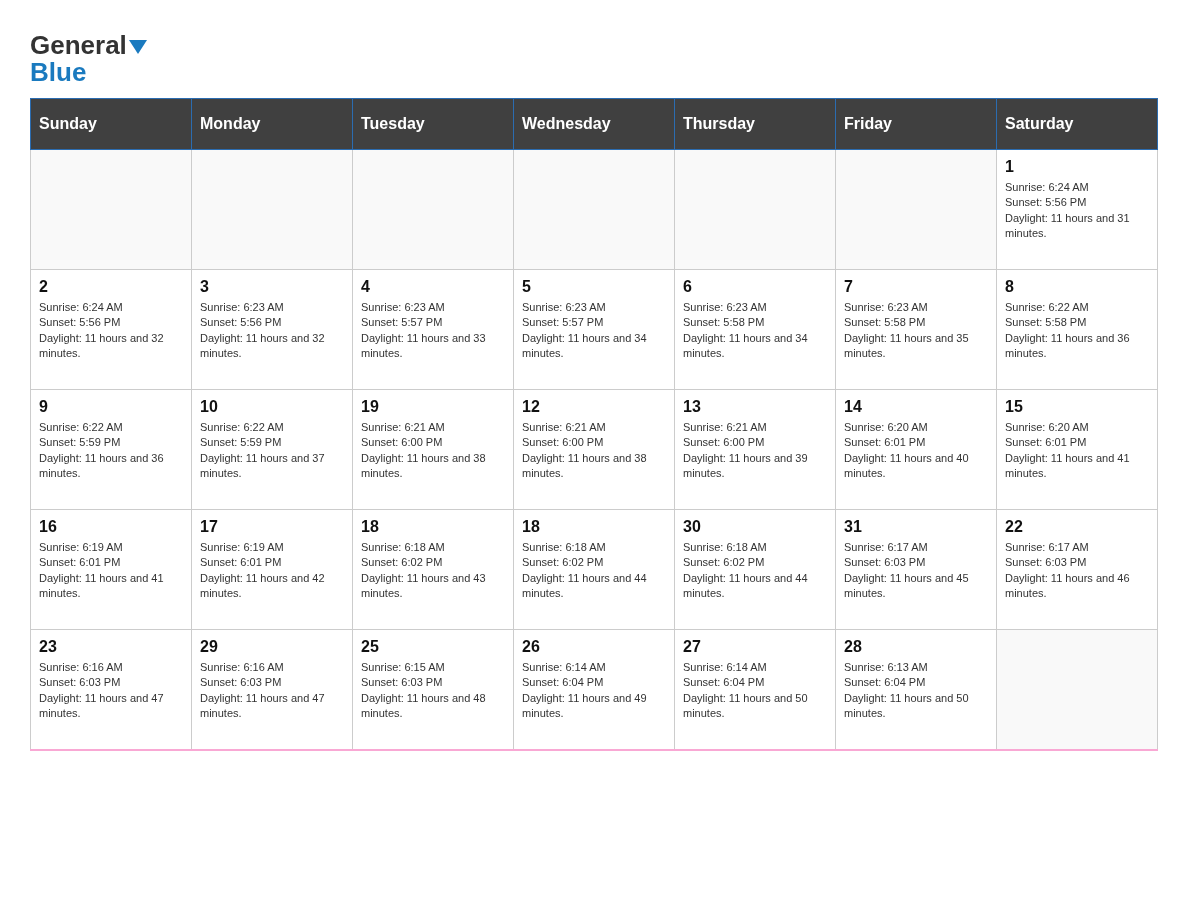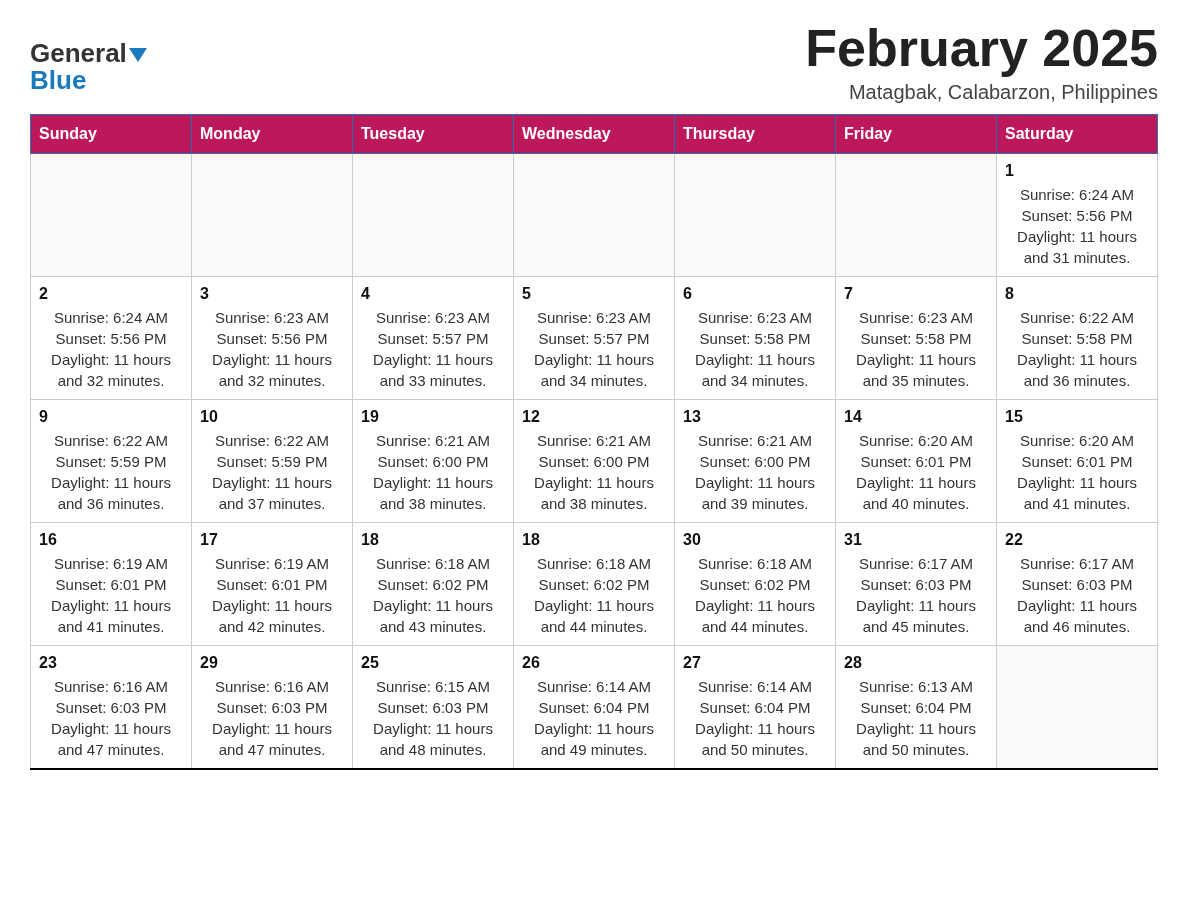--- a/index.html
+++ b/index.html
@@ -6,21 +6,21 @@
     body {
       font-family: Arial, sans-serif;
       background: #fff;
       padding: 20px 30px;
       width: 1188px;
       min-height: 918px;
     }
     .header {
       display: flex;
       justify-content: space-between;
-      align-items: center;
+      align-items: flex-start;
       margin-bottom: 10px;
     }
     .logo {
       display: flex;
       flex-direction: column;
       align-items: flex-start;
       margin-top: 10px;
     }
     .logo-text {
       display: flex;
@@ -43,25 +43,25 @@
       font-size: 20px;
       color: #444;
       margin-top: 4px;
     }
     .calendar {
       width: 100%;
       border-collapse: collapse;
       margin-top: 10px;
     }
     .calendar thead tr th {
-      background-color: #be185d;
+      background-color: #404040;
       color: #fff;
       font-size: 16px;
       font-weight: bold;
-      padding: 10px 8px;
+      padding: 16px 8px;
       text-align: left;
       border: 1px solid #2b6cb0;
     }
     .calendar tbody tr td {
       width: 14.28%;
       vertical-align: top;
       padding: 8px;
       border: 1px solid #ccc;
       font-size: 13px;
       color: #222;
@@ -71,48 +71,43 @@
     .calendar tbody tr td.empty {
       background: #f9f9f9;
     }
     .day-number {
       font-size: 16px;
       font-weight: bold;
       margin-bottom: 4px;
       color: #111;
     }
     .day-info {
-      font-size: 15px;
+      font-size: 11px;
       color: #333;
       line-height: 1.4;
-      text-align: center;
     }
     .calendar tbody tr:last-child td {
-      border-bottom: 2px solid #000000;
+      border-bottom: 2px solid #f9a8d4;
     }
   </style>
 </head>
 <body>
 
 <div class="header">
   <div class="logo">
     <div class="logo-text">
       <span class="general">General</span>
       <span>
         <svg width="18" height="14" viewBox="0 0 18 14" style="margin: 0 2px; margin-top:2px;">
           <polygon points="9,14 0,0 18,0" fill="#1a7abf"></polygon>
         </svg>
       </span>
     </div>
     <div style="font-size:26px; font-weight:bold; color:#1a7abf; margin-top:-4px; margin-left:0;">Blue</div>
   </div>
-  <div class="title-section">
-    <div class="calendar-title">February 2025</div>
-    <div class="calendar-subtitle">Matagbak, Calabarzon, Philippines</div>
-  </div>
 </div>
 
 <table class="calendar">
   <thead>
     <tr>
     <th>Sunday</th>
         <th>Monday</th>
         <th>Tuesday</th>
         <th>Wednesday</th>
         <th>Thursday</th>

